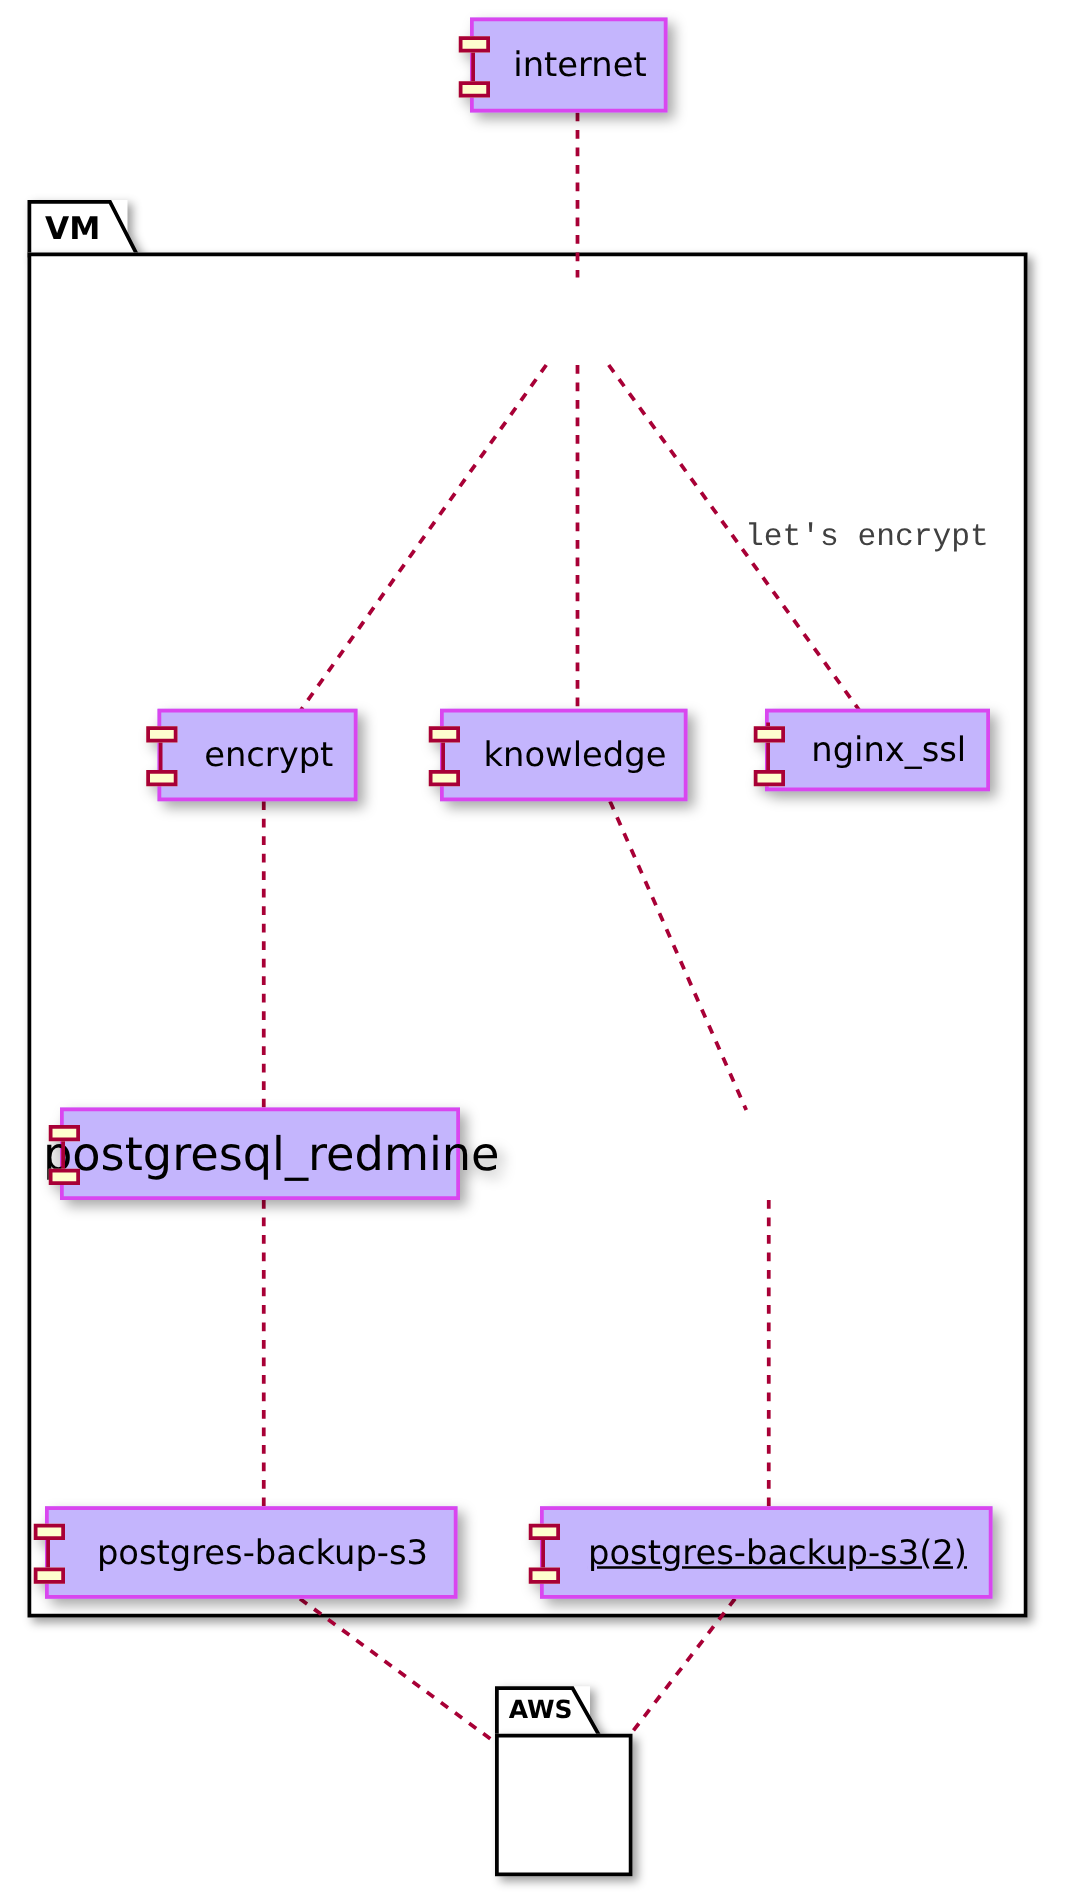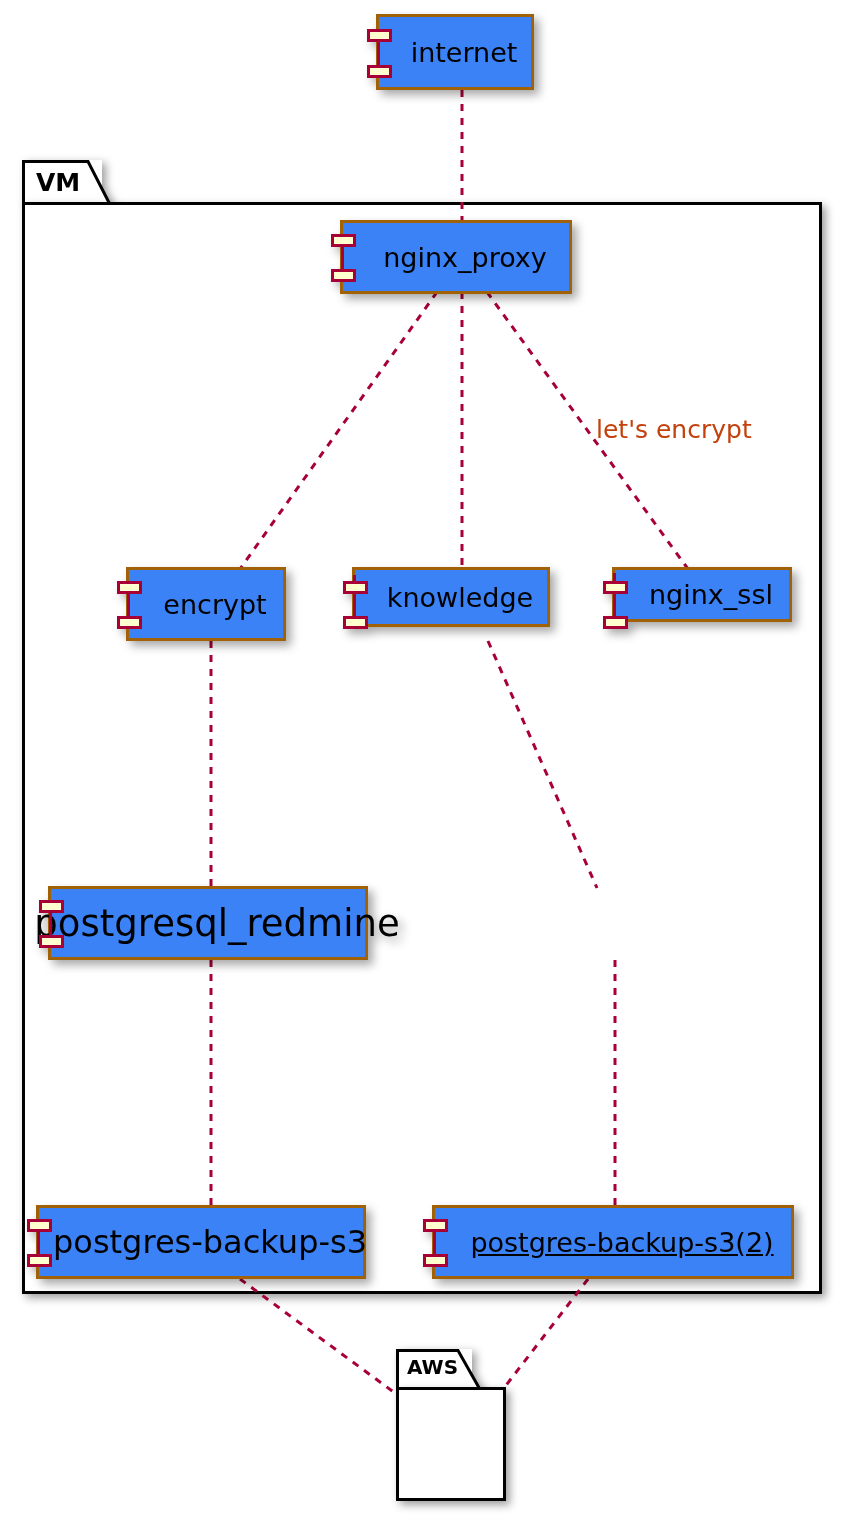--- a/index.html
+++ b/index.html
@@ -50,22 +50,22 @@
     font-weight: bold;
     color: #000000;
     white-space: nowrap;
     line-height: 1;
   }
 
   
   .component {
     position: absolute;
     box-sizing: border-box;
-    background: #3b82f6;
-    border: 3px solid #a16207;
+    background: #c4b5fd;
+    border: 3px solid #d946ef;
     display: flex;
     align-items: center;
     justify-content: center;
     filter: drop-shadow(5px 5px 5px rgba(0,0,0,0.34));
     z-index: 5;
   }
   .component .comp-label {
     color: #000000;
     white-space: nowrap;
     line-height: 1;
@@ -104,24 +104,25 @@
   }
   #links line {
     stroke: #A80036;
     stroke-width: 3;
     stroke-dasharray: 7,7;
   }
 
   
   .edge-label {
     position: absolute;
-    color: #c2410c;
+    color: #404040;
     white-space: nowrap;
     line-height: 1;
     z-index: 8;
+    font-family: Liberation Mono, monospace;
   }
 </style>
 </head>
 <body>
 
 <div id="canvas">
 
   <div class="package" style="left:22px; top:160px; width:800px; height:1134px;padding-left:16px;">
     <div class="pkg-tab" style="width:80px; height:42px;">
       <svg class="pkg-tab-svg" width="92" height="46" viewBox="0 0 92 46">
@@ -165,61 +166,55 @@
     <line x1="588" y1="1279" x2="487" y2="1410"></line>
   </svg>
 
   <div class="component" style="left:376px; top:14px; width:158px; height:76px;">
     <div class="port-stem" style="height:46px;"></div>
     <div class="port-box" style="top:12px;"></div>
     <div class="port-box" style="top:48px;"></div>
     <div class="comp-label" style="font-size:27px;">internet</div>
   </div>
 
-  <div class="component" style="left:340px; top:220px; width:232px; height:74px;">
-    <div class="port-stem" style="height:44px;"></div>
-    <div class="port-box" style="top:11px;"></div>
-    <div class="port-box" style="top:46px;"></div>
-    <div class="comp-label" style="font-size:27px;">nginx_proxy</div>
-  </div>
 
   <div class="component" style="left:126px; top:567px; width:160px; height:74px;">
     <div class="port-stem" style="height:44px;"></div>
     <div class="port-box" style="top:11px;"></div>
     <div class="port-box" style="top:46px;"></div>
     <div class="comp-label" style="font-size:27px;">encrypt</div>
   </div>
 
-  <div class="component" style="left:352px; top:567px; width:198px; height:60px;">
+  <div class="component" style="left:352px; top:567px; width:198px; height:74px;">
     <div class="port-stem" style="height:44px;"></div>
     <div class="port-box" style="top:11px;"></div>
     <div class="port-box" style="top:46px;"></div>
     <div class="comp-label" style="font-size:27px;">knowledge</div>
   </div>
 
-  <div class="component" style="left:612px; top:567px; width:180px; height:55px;">
+  <div class="component" style="left:612px; top:567px; width:180px; height:66px;">
     <div class="port-stem" style="height:44px;"></div>
     <div class="port-box" style="top:11px;"></div>
     <div class="port-box" style="top:46px;"></div>
     <div class="comp-label" style="font-size:27px;">nginx_ssl</div>
   </div>
 
   <div class="component" style="left:48px; top:886px; width:320px; height:74px;">
     <div class="port-stem" style="height:44px;"></div>
     <div class="port-box" style="top:11px;"></div>
     <div class="port-box" style="top:46px;"></div>
     <div class="comp-label" style="font-size:37px;">postgresql_redmine</div>
   </div>
 
 
   <div class="component" style="left:36px; top:1205px; width:330px; height:74px;">
     <div class="port-stem" style="height:44px;"></div>
     <div class="port-box" style="top:11px;"></div>
     <div class="port-box" style="top:46px;"></div>
-    <div class="comp-label" style="font-size:32px;">postgres-backup-s3</div>
+    <div class="comp-label" style="font-size:27px;">postgres-backup-s3</div>
   </div>
 
   <div class="component" style="left:432px; top:1205px; width:362px; height:74px;text-decoration:underline;">
     <div class="port-stem" style="height:44px;"></div>
     <div class="port-box" style="top:11px;"></div>
     <div class="port-box" style="top:46px;"></div>
     <div class="comp-label" style="font-size:27px;">postgres-backup-s3(2)</div>
   </div>
 
 

